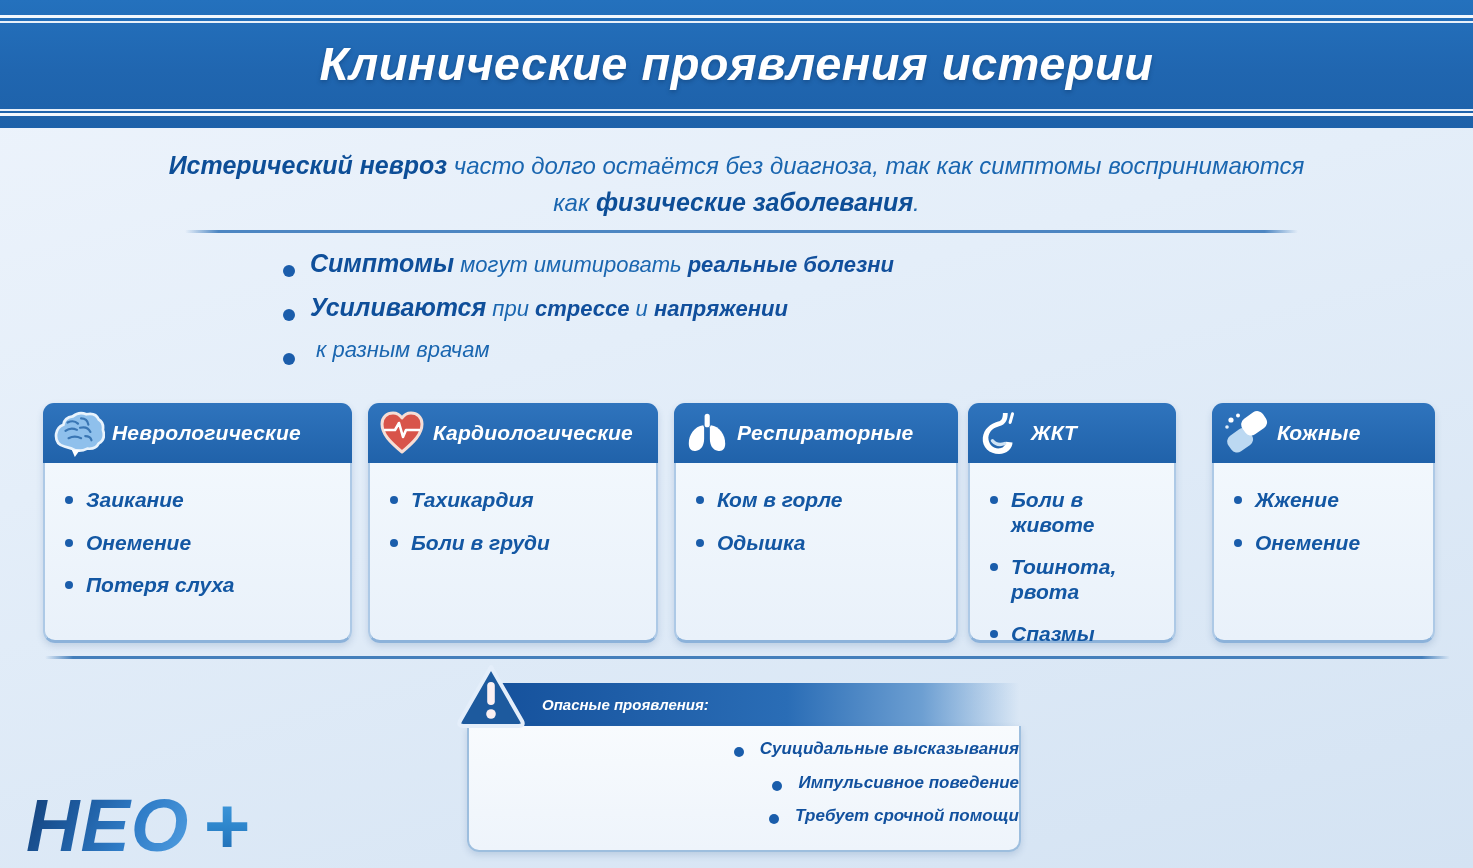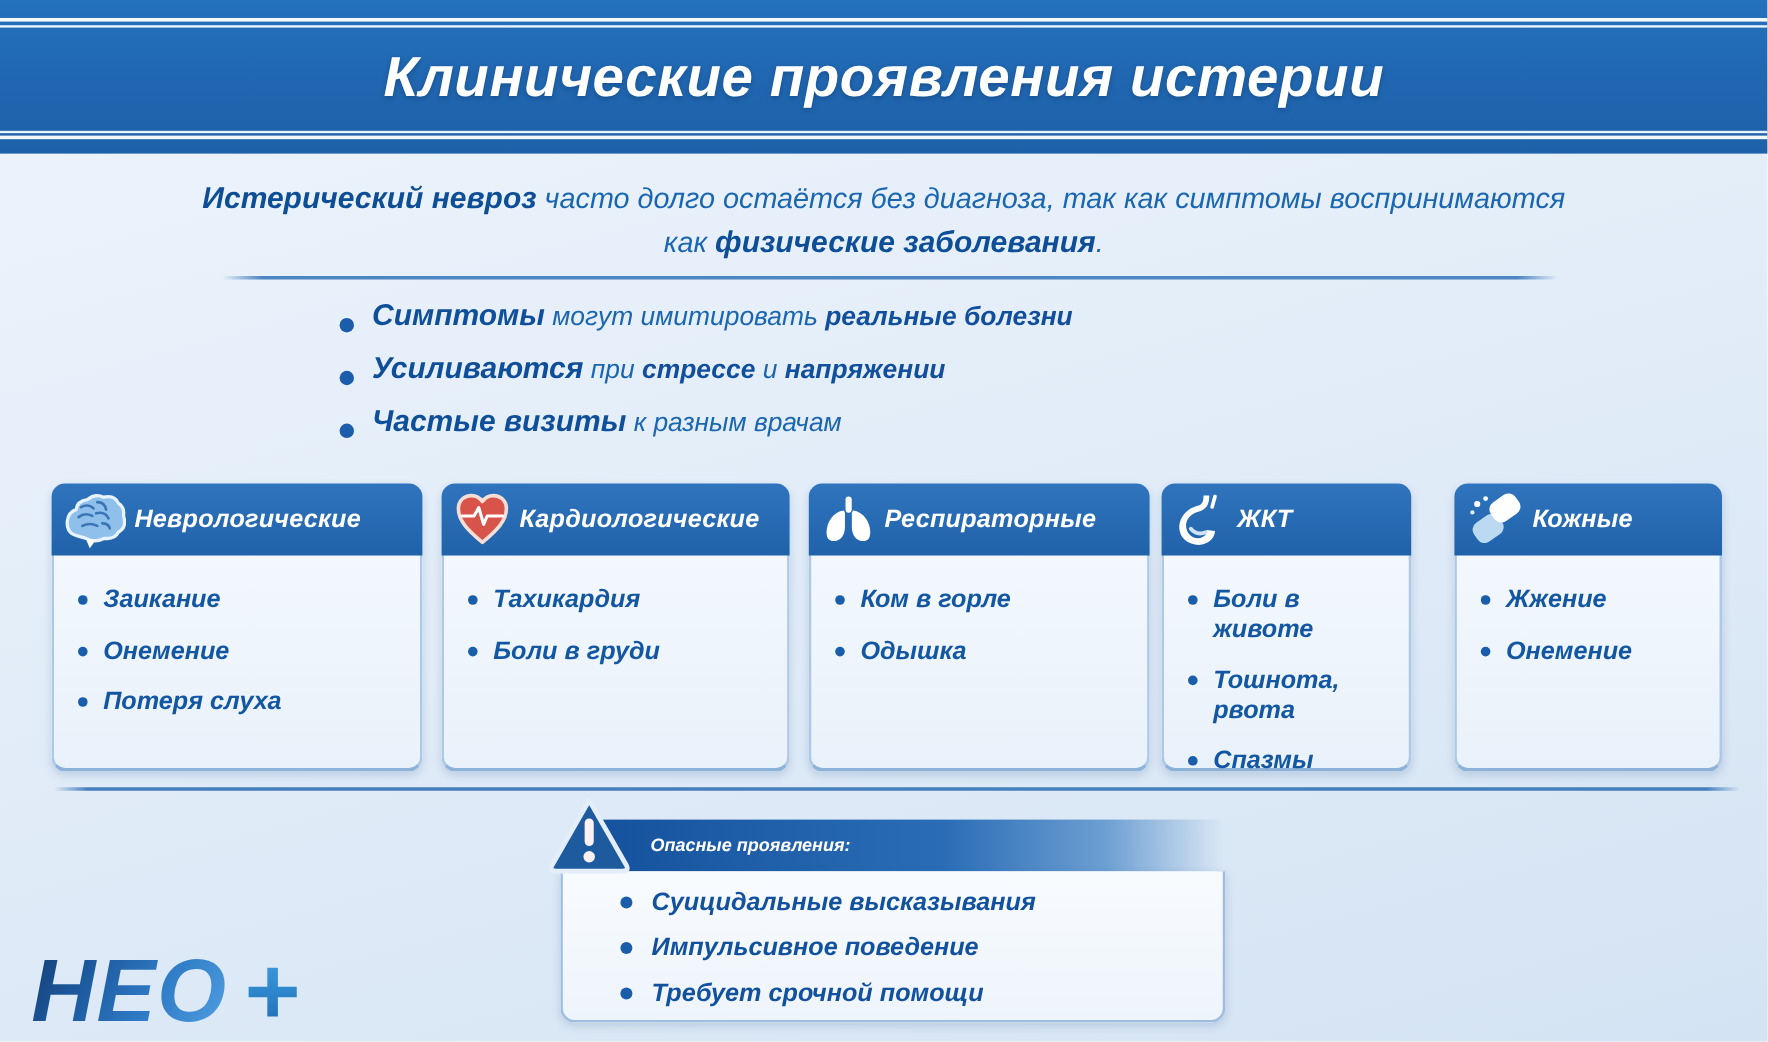--- a/index.html
+++ b/index.html
@@ -67,22 +67,22 @@
   
   .warn-bar { position:absolute; left:490px; top:683px; width:540px; height:43px;
     background:linear-gradient(90deg,#15519c 0%,#2a6db6 55%,#6d9fd2 80%,rgba(223,234,246,0) 98%);
     display:flex; align-items:center; }
   .warn-bar h3 { color:#ffffff; font-size:15px; font-weight:700; padding-left:52px; }
   .warn-body { position:absolute; left:467px; top:726px; width:554px; height:126px;
     background:linear-gradient(180deg,#f8fbfe 0%,#eef4fb 100%);
     border:2px solid #9dbede; border-top:none; border-radius:0 0 12px 12px;
     box-shadow:0 3px 7px rgba(60,100,150,.20); }
   .warn-items { list-style:none; padding:14px 0 0 48px; }
-  .warn-items li { display:flex; gap:16px; font-size:21px; font-weight:700;
-    color:#12519e; margin-bottom:15px; line-height:1.1; }
+  .warn-items li { display:flex; gap:16px; font-size:17px; font-weight:700;
+    color:#12519e; margin-bottom:15px; line-height:1.1;justify-content:flex-end; }
   .warn-items .it-dot { width:10px; height:10px; margin-top:7px; }
   .warn-triangle { position:absolute; left:452px; top:662px; }
 
   
   .logo { position:absolute; left:26px; top:786px; font-size:74px; font-weight:800;
     letter-spacing:1px; line-height:1; display:flex; align-items:center;gap:11px; }
   .logo-text { color:#2a6fb8;
     background:linear-gradient(120deg,#143f77 0%,#1d5a9e 30%,#2f7cc7 62%,#52a0e2 100%);
     -webkit-background-clip:text; background-clip:text; -webkit-text-fill-color:transparent; }
   .logo-plus { color:#2e8fd8; font-weight:800; font-size:80px; margin-left:2px;
@@ -118,21 +118,20 @@
     <li>
       <span class="kp-dot"></span>
       <span class="kp-lead">Усиливаются</span>
         <span class="kp-reg"> при </span>
         <span class="kp-bld">стрессе</span>
         <span class="kp-reg"> и </span>
         <span class="kp-bld">напряжении</span>
     </li>
     <li>
       <span class="kp-dot"></span>
-      <span class="kp-lead">Частые визиты</span>
         <span class="kp-reg"> к разным врачам</span>
     </li>
   </ul>
 
   <article class="card c1">
     <div class="card-header">
       <span class="card-icon">
         <svg width="52" height="48" viewBox="0 0 50 46">
           <path d="M11 36 q-9 -2 -8 -12 q1 -7 7 -9 q1 -7 9 -8 q6 -5 13 -2 q9 -2 12 5 q5 3 4 10 q3 9 -4 13 q-3 6 -11 5 q-8 4 -15 0 z" fill="#8fc0ec" stroke="#e9f3fc" stroke-width="2.6"></path>
           <path d="M14 13 q6 -3 10 1 M27 9 q6 0 7 6 M12 21 q5 -4 11 -1 M26 18 q7 -2 10 4 M15 28 q6 -3 12 0 M31 26 q5 0 6 4" stroke="#3a76b4" stroke-width="2.1" fill="none" stroke-linecap="round"></path>

